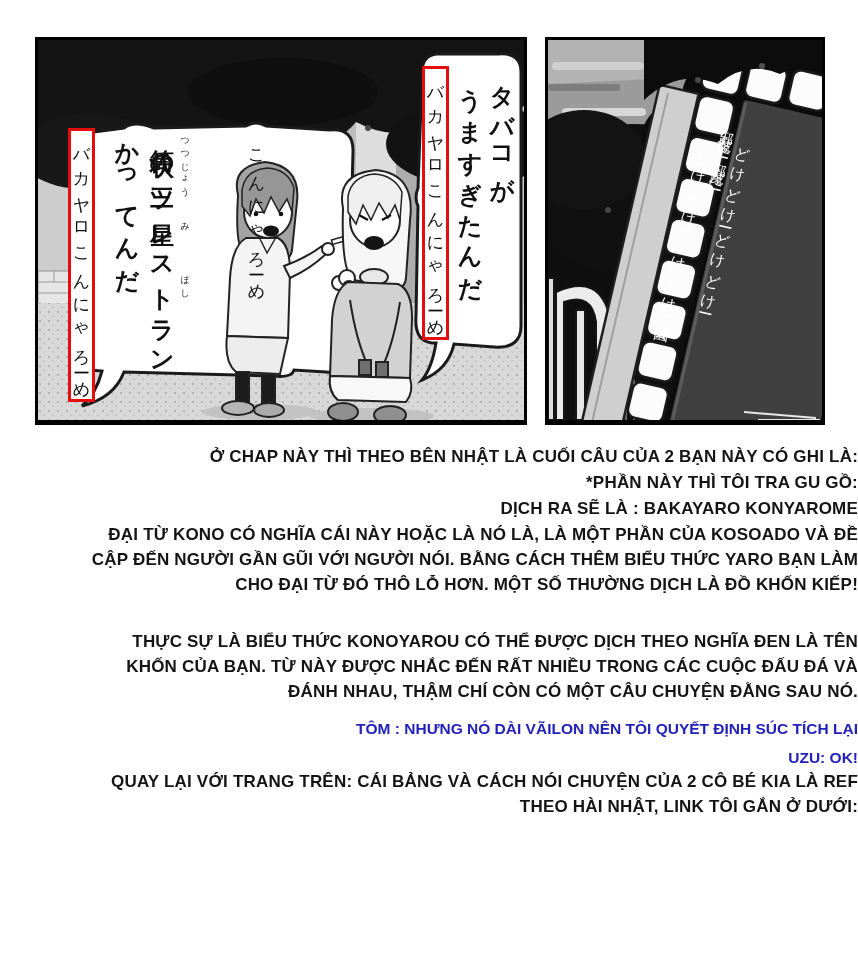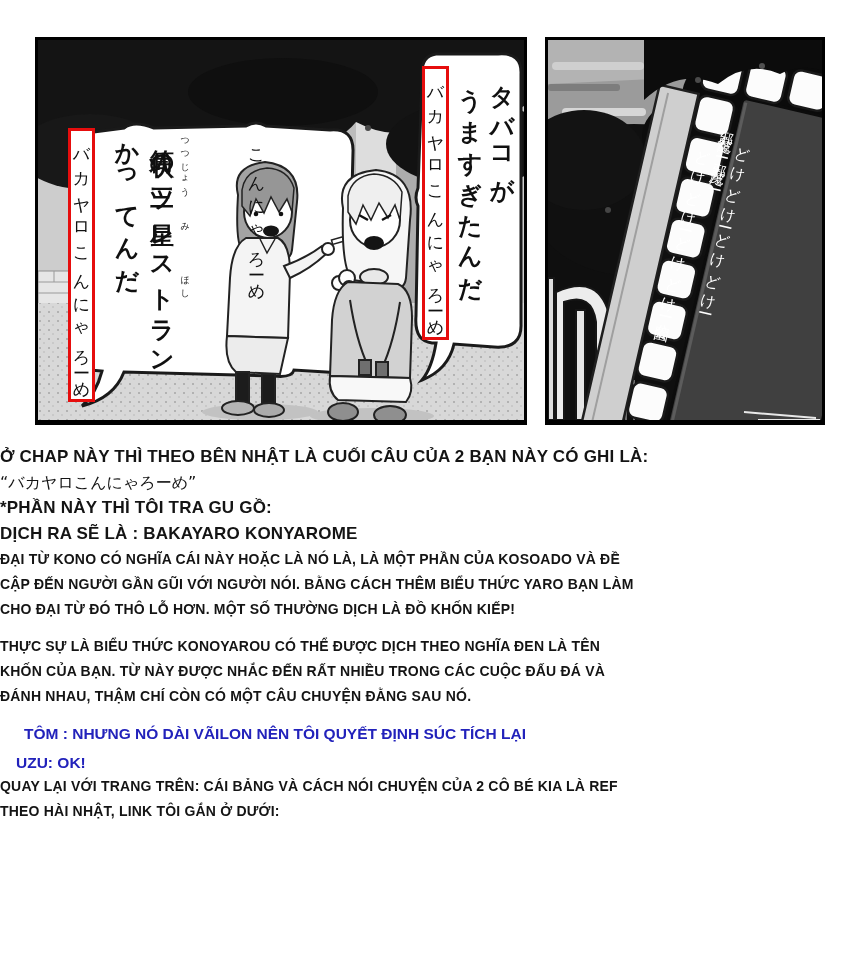--- a/index.html
+++ b/index.html
@@ -37,27 +37,27 @@
     color:#ffffff; font-size:15px; line-height:1;
     font-family:"DejaVu Sans","Liberation Sans",sans-serif;
   }
   .sign-col { display:block; letter-spacing:4px; margin:0 4px; white-space:nowrap; }
   .sign-col.c1 { margin-top:12px; }
   .sign-col.c3 { margin-top:24px; }
 
   
   .notes {
     position:absolute; left:0; top:444px; width:858px;
-    text-align:left; color:#141414; font-weight:700;
+    text-align:right; color:#141414; font-weight:700;
   }
   .nline { font-size:17px; line-height:26px; letter-spacing:.2px; }
   .jpq   { font-size:16px; line-height:25px; font-weight:400;
            font-family:"DejaVu Sans","Liberation Sans",sans-serif; }
-  .para  { font-size:14px; line-height:25px; white-space:pre-line; letter-spacing:.2px; }
-  .gap20 { margin-top:12px; }
+  .para  { font-size:17px; line-height:25px; white-space:pre-line; letter-spacing:.2px; }
+  .gap20 { margin-top:32px; }
   .blue  { color:#2222bb; font-size:15.5px; line-height:22px; }
   .tom   { margin-top:14px;padding-left:24px; }
   .uzu   { margin-top:7px;padding-left:16px; }
   .ref   { margin-top:0; }
   .url   { font-size:28px; line-height:34px; margin-top:5px; letter-spacing:-0.5px; }
 </style>
 </head>
 <body>
 
 <div class="page">
@@ -221,21 +221,20 @@
       <div class="sign-text">
         <span class="sign-col c1">どけどけーどけどけー</span>
         <span class="sign-col c2">邪魔だー邪魔だー</span>
         <span class="sign-col c3">どけどけーどけどけー公園</span>
       </div>
     </div>
   </div>
 
   <div class="notes">
     <div class="nline">Ở CHAP NÀY THÌ THEO BÊN NHẬT LÀ CUỐI CÂU CỦA 2 BẠN NÀY CÓ GHI LÀ:</div>
-    <div class="jpq">“バカヤロこんにゃろーめ”</div>
     <div class="nline">*PHẦN NÀY THÌ TÔI TRA GU GỒ:</div>
     <div class="nline">DỊCH RA SẼ LÀ : BAKAYARO KONYAROME</div>
     <div class="para">ĐẠI TỪ KONO CÓ NGHĨA CÁI NÀY HOẶC LÀ NÓ LÀ, LÀ MỘT PHẦN CỦA KOSOADO VÀ ĐỀ
 CẬP ĐẾN NGƯỜI GẦN GŨI VỚI NGƯỜI NÓI. BẰNG CÁCH THÊM BIỂU THỨC YARO BẠN LÀM
 CHO ĐẠI TỪ ĐÓ THÔ LỖ HƠN. MỘT SỐ THƯỜNG DỊCH LÀ ĐỒ KHỐN KIẾP!</div>
     <div class="para gap20">THỰC SỰ LÀ BIỂU THỨC KONOYAROU CÓ THỂ ĐƯỢC DỊCH THEO NGHĨA ĐEN LÀ TÊN
 KHỐN CỦA BẠN. TỪ NÀY ĐƯỢC NHẮC ĐẾN RẤT NHIỀU TRONG CÁC CUỘC ĐẤU ĐÁ VÀ
 ĐÁNH NHAU, THẬM CHÍ CÒN CÓ MỘT CÂU CHUYỆN ĐẰNG SAU NÓ.</div>
     <div class="blue tom">TÔM : NHƯNG NÓ DÀI VÃILON NÊN TÔI QUYẾT ĐỊNH SÚC TÍCH LẠI</div>
     <div class="blue uzu">UZU: OK!</div>

